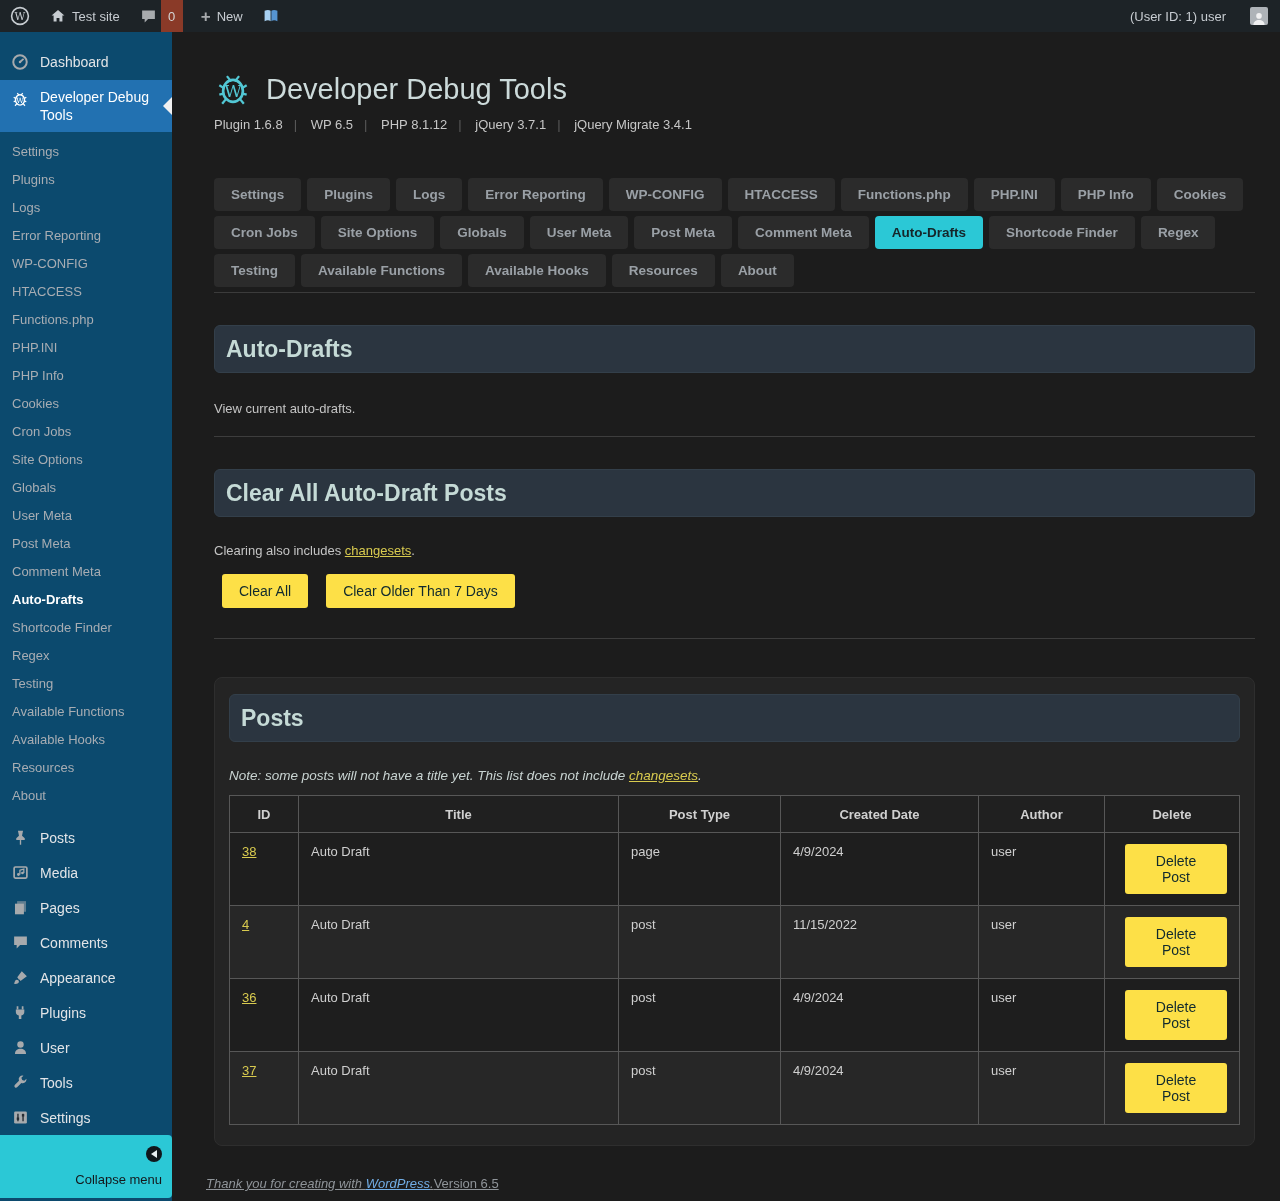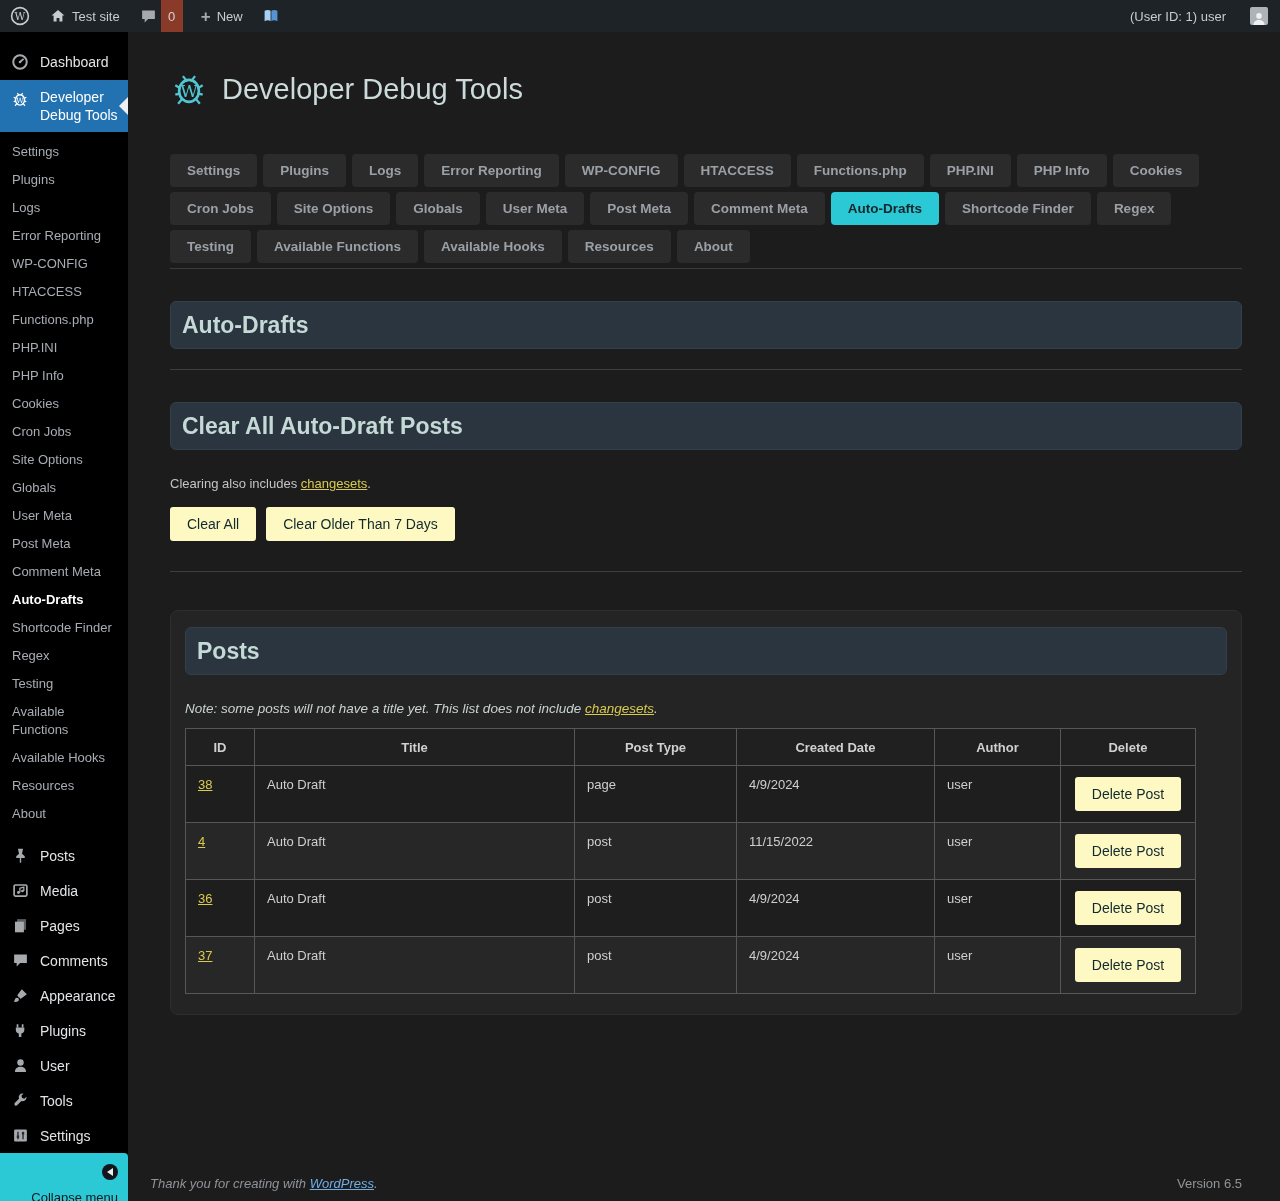--- a/index.html
+++ b/index.html
@@ -10,21 +10,21 @@
   
   .admin-bar { height:32px; background:#1d2327; display:flex; align-items:stretch; color:#c7ccd1; }
   .ab-item { display:flex; align-items:center; gap:6px; padding:0 10px; font-size:13px; cursor:pointer; }
   .ab-right { margin-left:auto; display:flex; align-items:center; gap:24px; padding-right:12px; }
   .ab-badge { background:#8a3a28; color:#d5d5d5; height:32px; min-width:22px; display:flex; align-items:center; justify-content:center; padding:0 6px; }
   .ab-plus { font-size:17px; font-weight:bold; color:#a7aaad; line-height:1; }
   .avatar { width:18px; height:18px; border-radius:2px; background:#aeb3b8; display:flex; align-items:flex-end; justify-content:center; overflow:hidden; }
 
   
   .frame { display:flex; height:1169px; }
-  .sidebar { width:128px; background:#000000; flex:none; display:flex; flex-direction:column; color:#e2e4e7; }
+  .sidebar { width:172px; background:#0c4a6e; flex:none; display:flex; flex-direction:column; color:#e2e4e7; }
   .content { flex:1; background:#1c1c1c; padding:0 38px 0 42px; position:relative; }
 
   
   .menu-item { display:flex; align-items:center; gap:10px; padding:9px 8px 9px 10px; font-size:14px; color:#e2e4e7; cursor:pointer; }
   .menu-item .mi-icon { color:#a7aaad; flex:none; width:20px; display:flex; justify-content:center; }
   .menu-item.first { margin-top:12px; }
   .menu-item.active-top { background:#2271b1; color:#fff; position:relative; padding-top:8px; padding-bottom:8px; }
   .menu-item.active-top .mi-icon { color:#fff; align-self:flex-start; margin-top:2px; }
   .menu-item.active-top .arrow { position:absolute; right:0; top:50%; transform:translateY(-50%); width:0; height:0; border-top:9px solid transparent; border-bottom:9px solid transparent; border-right:9px solid #f0f0f1; }
   .submenu { padding:6px 0 10px 0; }
@@ -50,21 +50,21 @@
   .tab.active { background:#2bc8d6; color:#15262a; }
 
   
   .section-head { margin-top:32px; background:#2b3540; border:1px solid #333f4a; border-radius:6px; height:48px; display:flex; align-items:center; padding:0 11px; }
   .section-head h2 { font-size:23px; font-weight:bold; color:#c5dad6; }
   .desc { margin-top:28px; color:#c4c4c4; }
   hr.rule { border:none; border-top:1px solid #3d3d3d; margin-top:20px; }
   .note-line { margin-top:26px; color:#c4c4c4; }
   a.link-yellow { color:#d9cb4f; text-decoration:underline; cursor:pointer; }
   .btn-row { margin-top:16px; display:flex; gap:10px; }
-  .btn { background:#fef9c3; color:#112a2e; border:none; font-family:inherit; font-size:14px; padding:9px 17px; border-radius:3px; cursor:pointer; }
+  .btn { background:#fde047; color:#112a2e; border:none; font-family:inherit; font-size:14px; padding:9px 17px; border-radius:3px; cursor:pointer;margin-left:8px; }
 
   
   .posts-panel { margin-top:38px; background:#242424; border:1px solid #2e2e2e; border-radius:8px; padding:16px 14px 20px 14px; }
   .posts-panel .section-head { margin-top:0; }
   .posts-note { margin-top:26px; font-style:italic; color:#c9d4d2; font-size:13.5px; }
   .posts-note a { font-style:italic; }
 
   table.posts { border-collapse:collapse; margin-top:12px; width:1010px; table-layout:fixed; }
   table.posts th, table.posts td { border:1px solid #575757; }
   table.posts th { background:#202020; color:#d0d0d0; font-size:13px; font-weight:bold; text-align:center; height:37px; }
@@ -74,21 +74,21 @@
   table.posts .col-id { width:69px; }
   table.posts .col-title { width:320px; }
   table.posts .col-type { width:162px; }
   table.posts .col-date { width:198px; }
   table.posts .col-author { width:126px; }
   table.posts .col-delete { width:135px; }
   td.cell-type { color:#c6c190; }
   td.cell-delete { vertical-align:middle; text-align:center; padding:6px;text-decoration:underline; }
 
   
-  .footer { position:absolute; left:22px; right:38px; bottom:10px; display:flex; justify-content:space-between; align-items:center; color:#8f9499; }
+  .footer { position:absolute; left:34px; right:38px; bottom:10px; display:flex; justify-content:flex-start; align-items:center; color:#8f9499;text-decoration:underline; }
   .footer-left { font-style:italic; }
   a.link-blue { color:#72aee6; text-decoration:underline; cursor:pointer; }
   .footer-right { font-size:13px; }
 </style>
 </head>
 <body>
 
 <div class="admin-bar">
   <div class="ab-item">
     <span>
@@ -292,20 +292,27 @@
       <span>
         <svg width="38" height="38" viewBox="0 0 20 20">
             <ellipse cx="10" cy="11" rx="5.2" ry="5.8" fill="none" stroke="#52c7d4" stroke-width="1.4"></ellipse>
             <path d="M6.8 3.2 L9 6 M13.2 3.2 L11 6 M2.8 8 L5 9.4 M17.2 8 L15 9.4 M2.8 13 L5 12.4 M17.2 13 L15 12.4 M4.3 17.8 L6.4 15.2 M15.7 17.8 L13.6 15.2" stroke="#52c7d4" stroke-width="1.2"></path>
             <text x="10" y="14.2" font-size="9" font-family="DejaVu Serif, serif" fill="#52c7d4" text-anchor="middle">W</text>
           </svg>
       </span>
       <h1 class="page-title">Developer Debug Tools</h1>
     </div>
 
+    <div class="meta-line">
+      <span>Plugin 1.6.8</span>
+      <span>WP 6.5</span>
+      <span>PHP 8.1.12</span>
+      <span>jQuery 3.7.1</span>
+      <span>jQuery Migrate 3.4.1</span>
+    </div>
 
     <div class="tabs">
       <div class="tab-row">
         <div class="tab">Settings</div>
         <div class="tab">Plugins</div>
         <div class="tab">Logs</div>
         <div class="tab">Error Reporting</div>
         <div class="tab">WP-CONFIG</div>
         <div class="tab">HTACCESS</div>
         <div class="tab">Functions.php</div>
@@ -329,20 +336,21 @@
         <div class="tab">Available Functions</div>
         <div class="tab">Available Hooks</div>
         <div class="tab">Resources</div>
         <div class="tab">About</div>
       </div>
     </div>
 
     <div class="section-head">
       <h2>Auto-Drafts</h2>
     </div>
+    <div class="desc">View current auto-drafts.</div>
 
     <hr class="rule">
 
     <div class="section-head">
       <h2>Clear All Auto-Draft Posts</h2>
     </div>
     <div class="note-line"><span>Clearing also includes </span><a class="link-yellow">changesets</a><span>.</span></div>
     <div class="btn-row">
       <button class="btn">Clear All</button>
       <button class="btn">Clear Older Than 7 Days</button>

